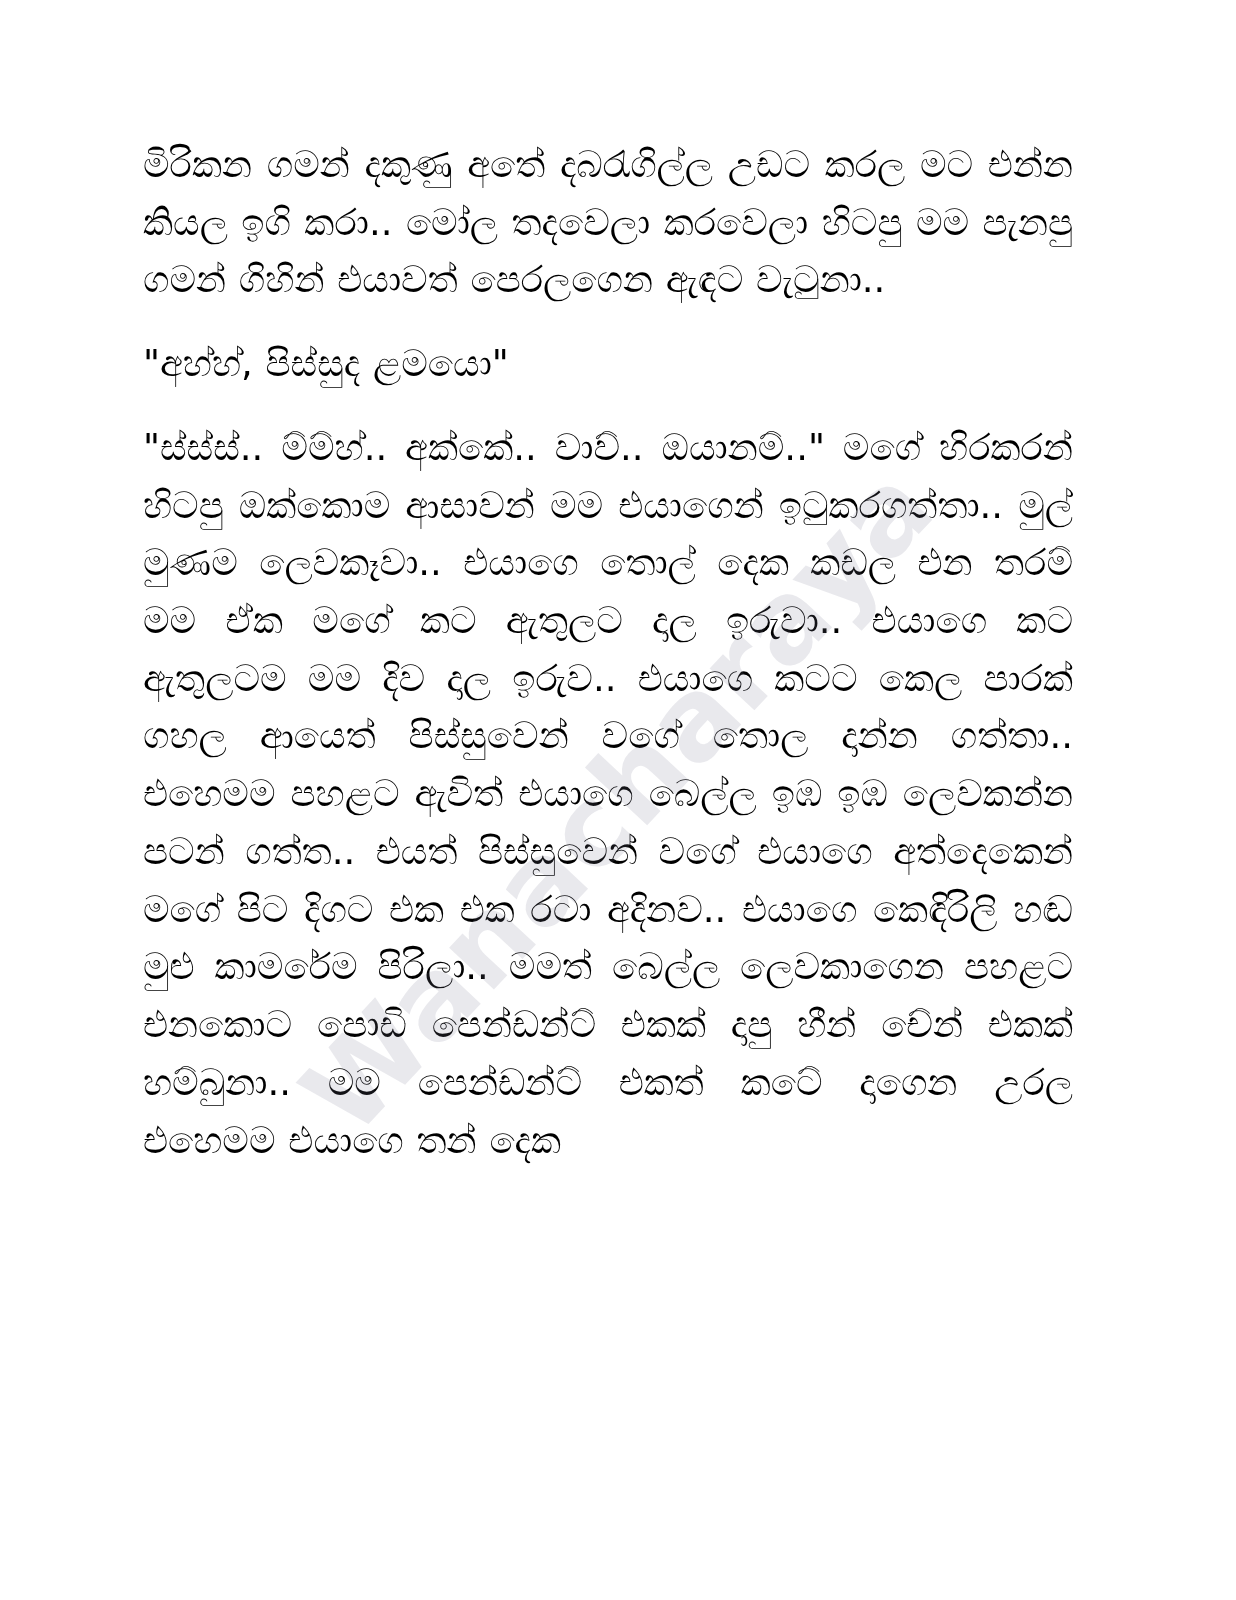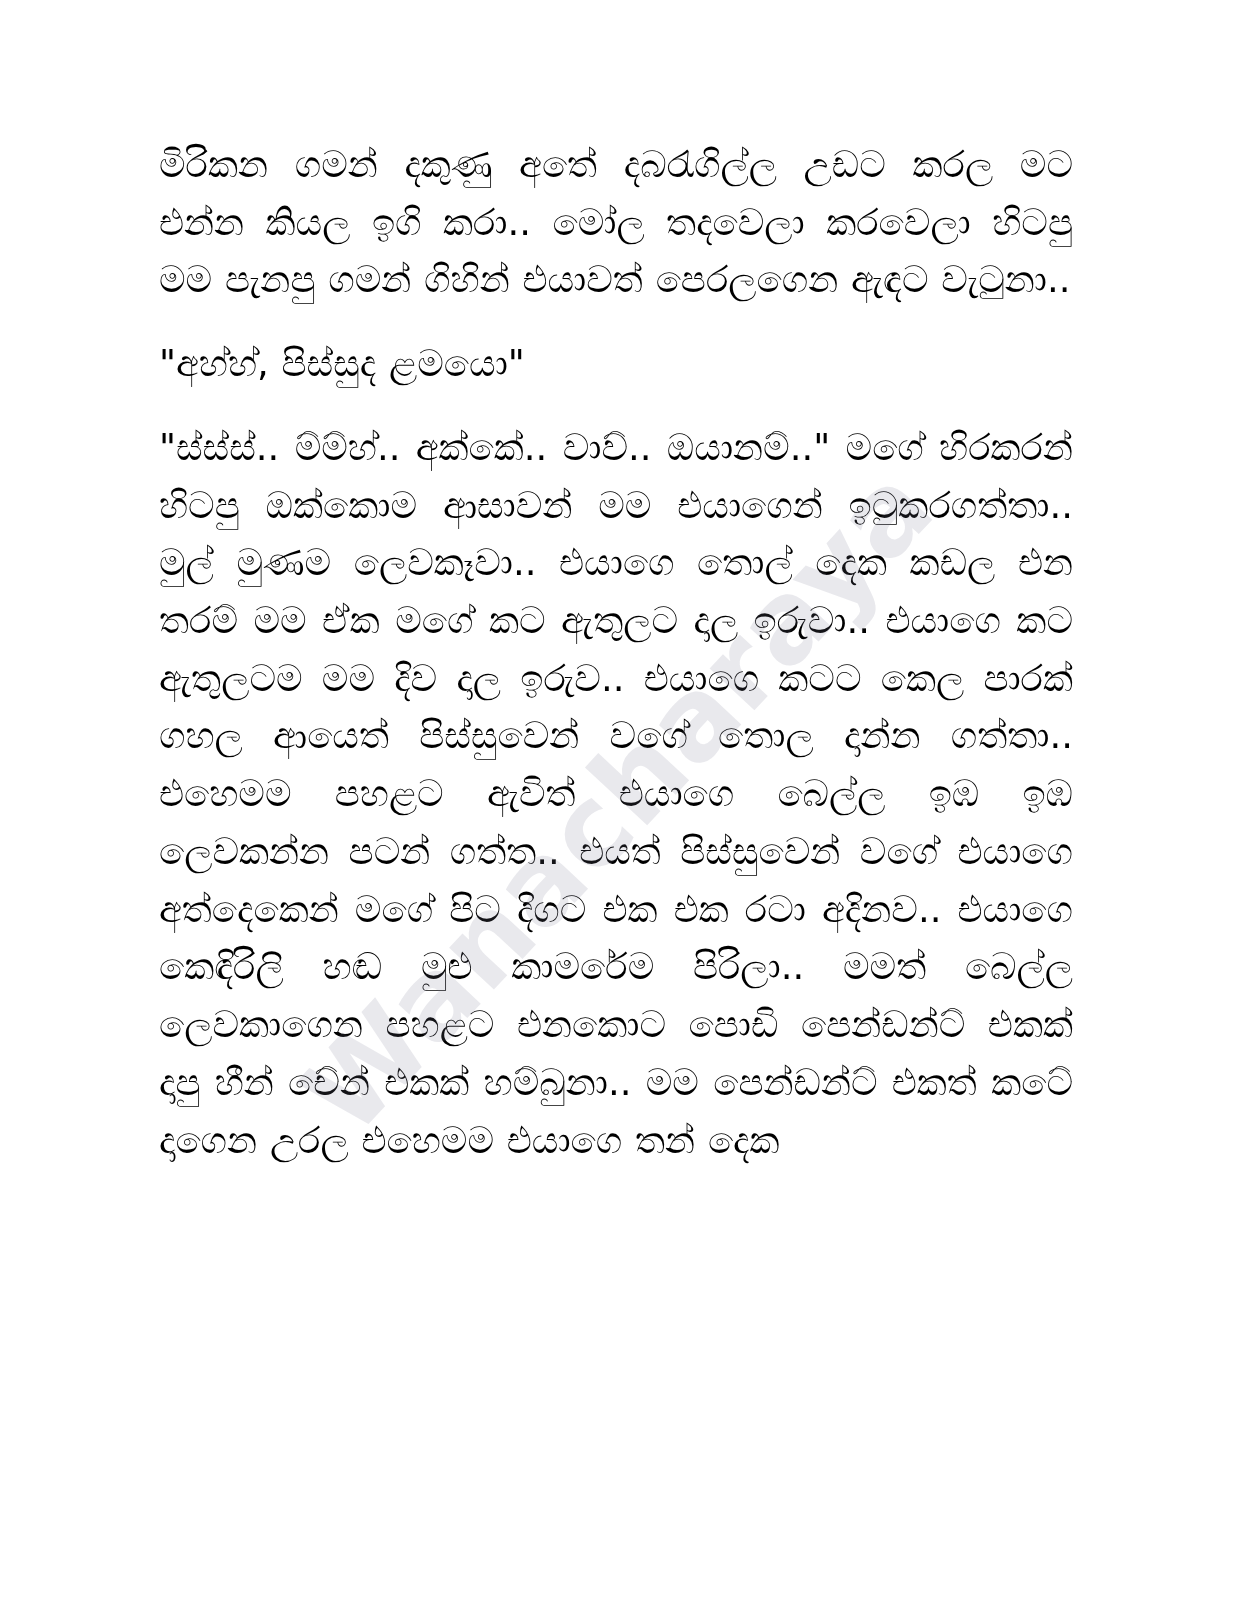--- a/index.html
+++ b/index.html
@@ -51,21 +51,21 @@
     top: 136px;
     width: 930px;
     z-index: 2;
   }
 
   .para {
     font-family: "DejaVu Sans", sans-serif;
     font-size: 37px;
     line-height: 1.56;
     color: #000000;
-    margin: 0 0 26px 16px;
+    margin: 0 0 26px 0;
     text-align: justify;
     text-justify: inter-word;
     word-spacing: 1px;
   }
   .para.last {
     margin-bottom: 0;
   }
   .para.quote {
     text-align: left;
   }

